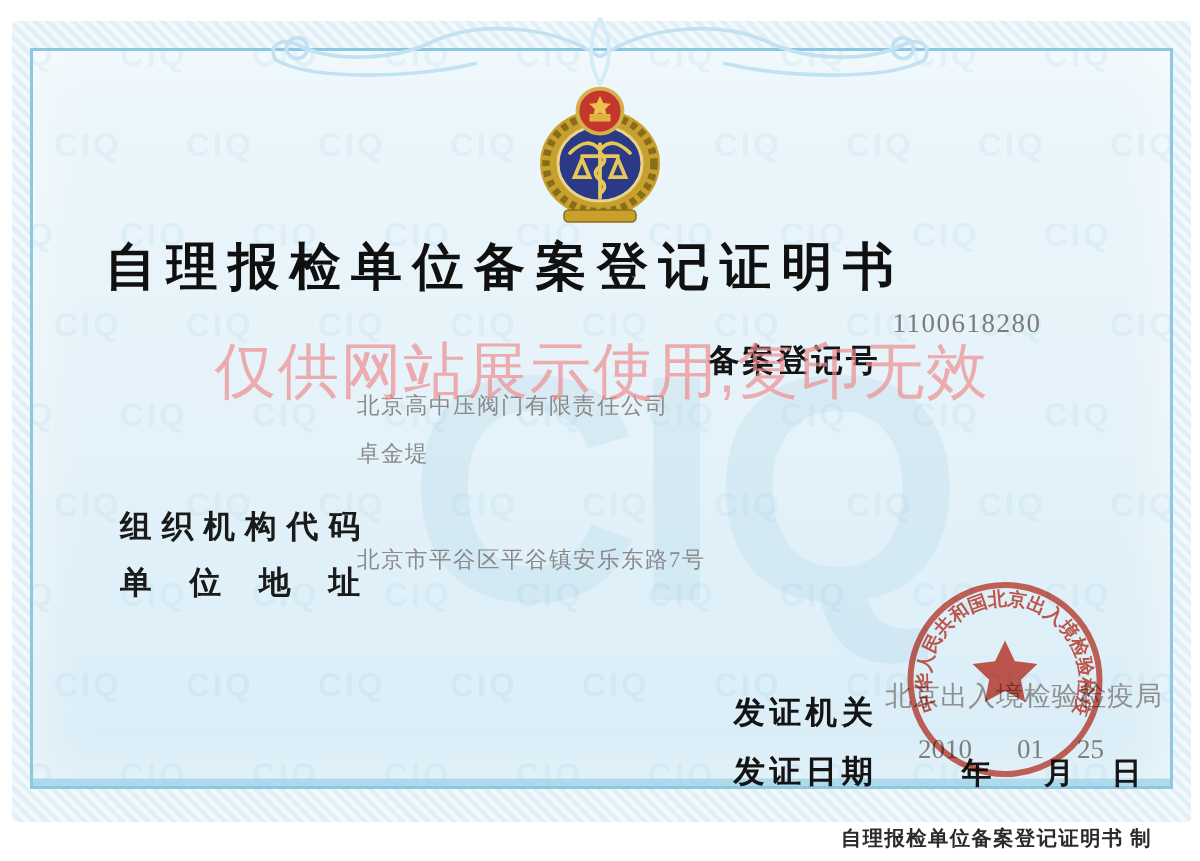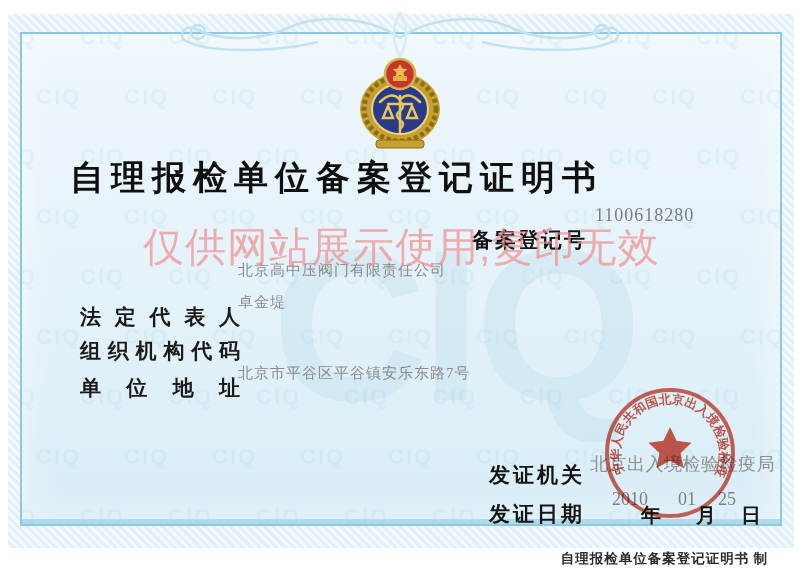--- a/index.html
+++ b/index.html
@@ -162,21 +162,20 @@
     </g>
   </svg>
 
   <div class="title">自理报检单位备案登记证明书</div>
 
   <div class="reg-number">1100618280</div>
   <div class="reg-label">备案登记号</div>
 
   <div class="red-wm">仅供网站展示使用,复印无效</div>
 
-  <div class="f-label" style="top:303px">法定代表人</div>
   <div class="f-label" style="top:337px">组织机构代码</div>
   <div class="f-label" style="top:374px">单位地址</div>
 
   <div class="f-value" style="top:261px">北京高中压阀门有限责任公司</div>
   <div class="f-value" style="top:293px">卓金堤</div>
   <div class="f-value" style="top:364px">北京市平谷区平谷镇安乐东路7号</div>
 
   <div class="iss-label" style="top:461px">发证机关</div>
   <div class="iss-value">北京出入境检验检疫局</div>
   <div class="iss-label" style="top:500px">发证日期</div>

